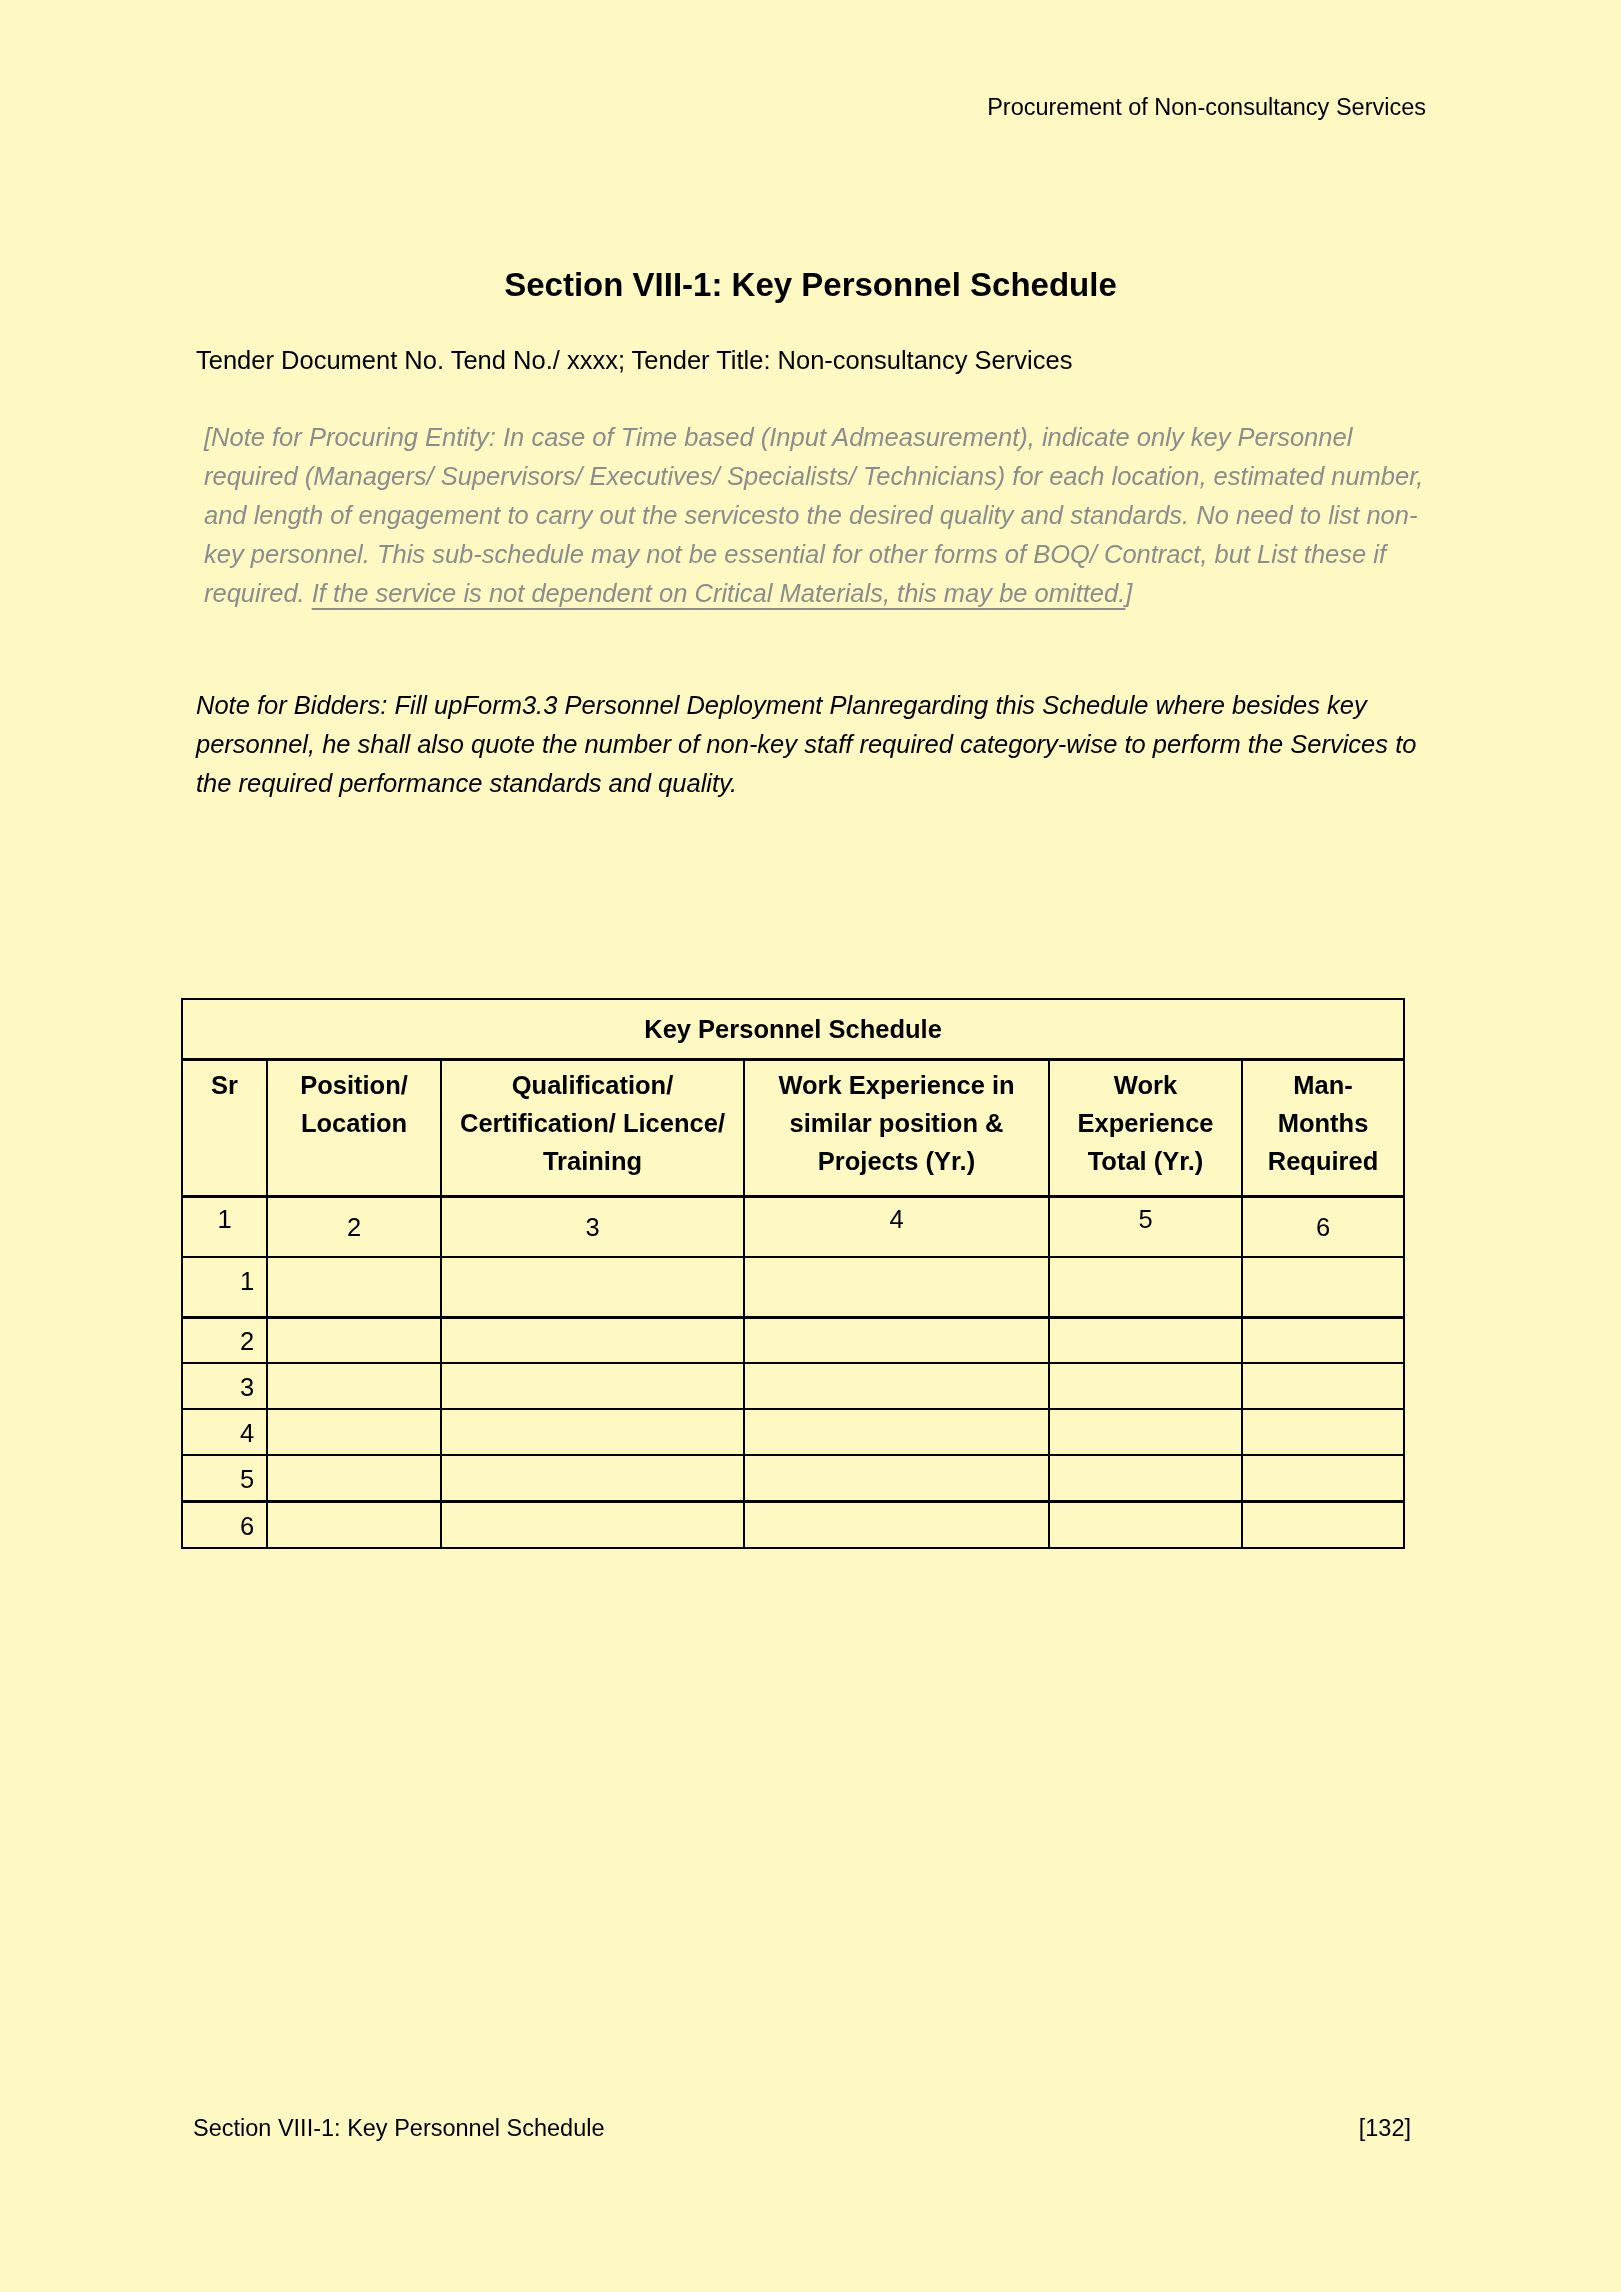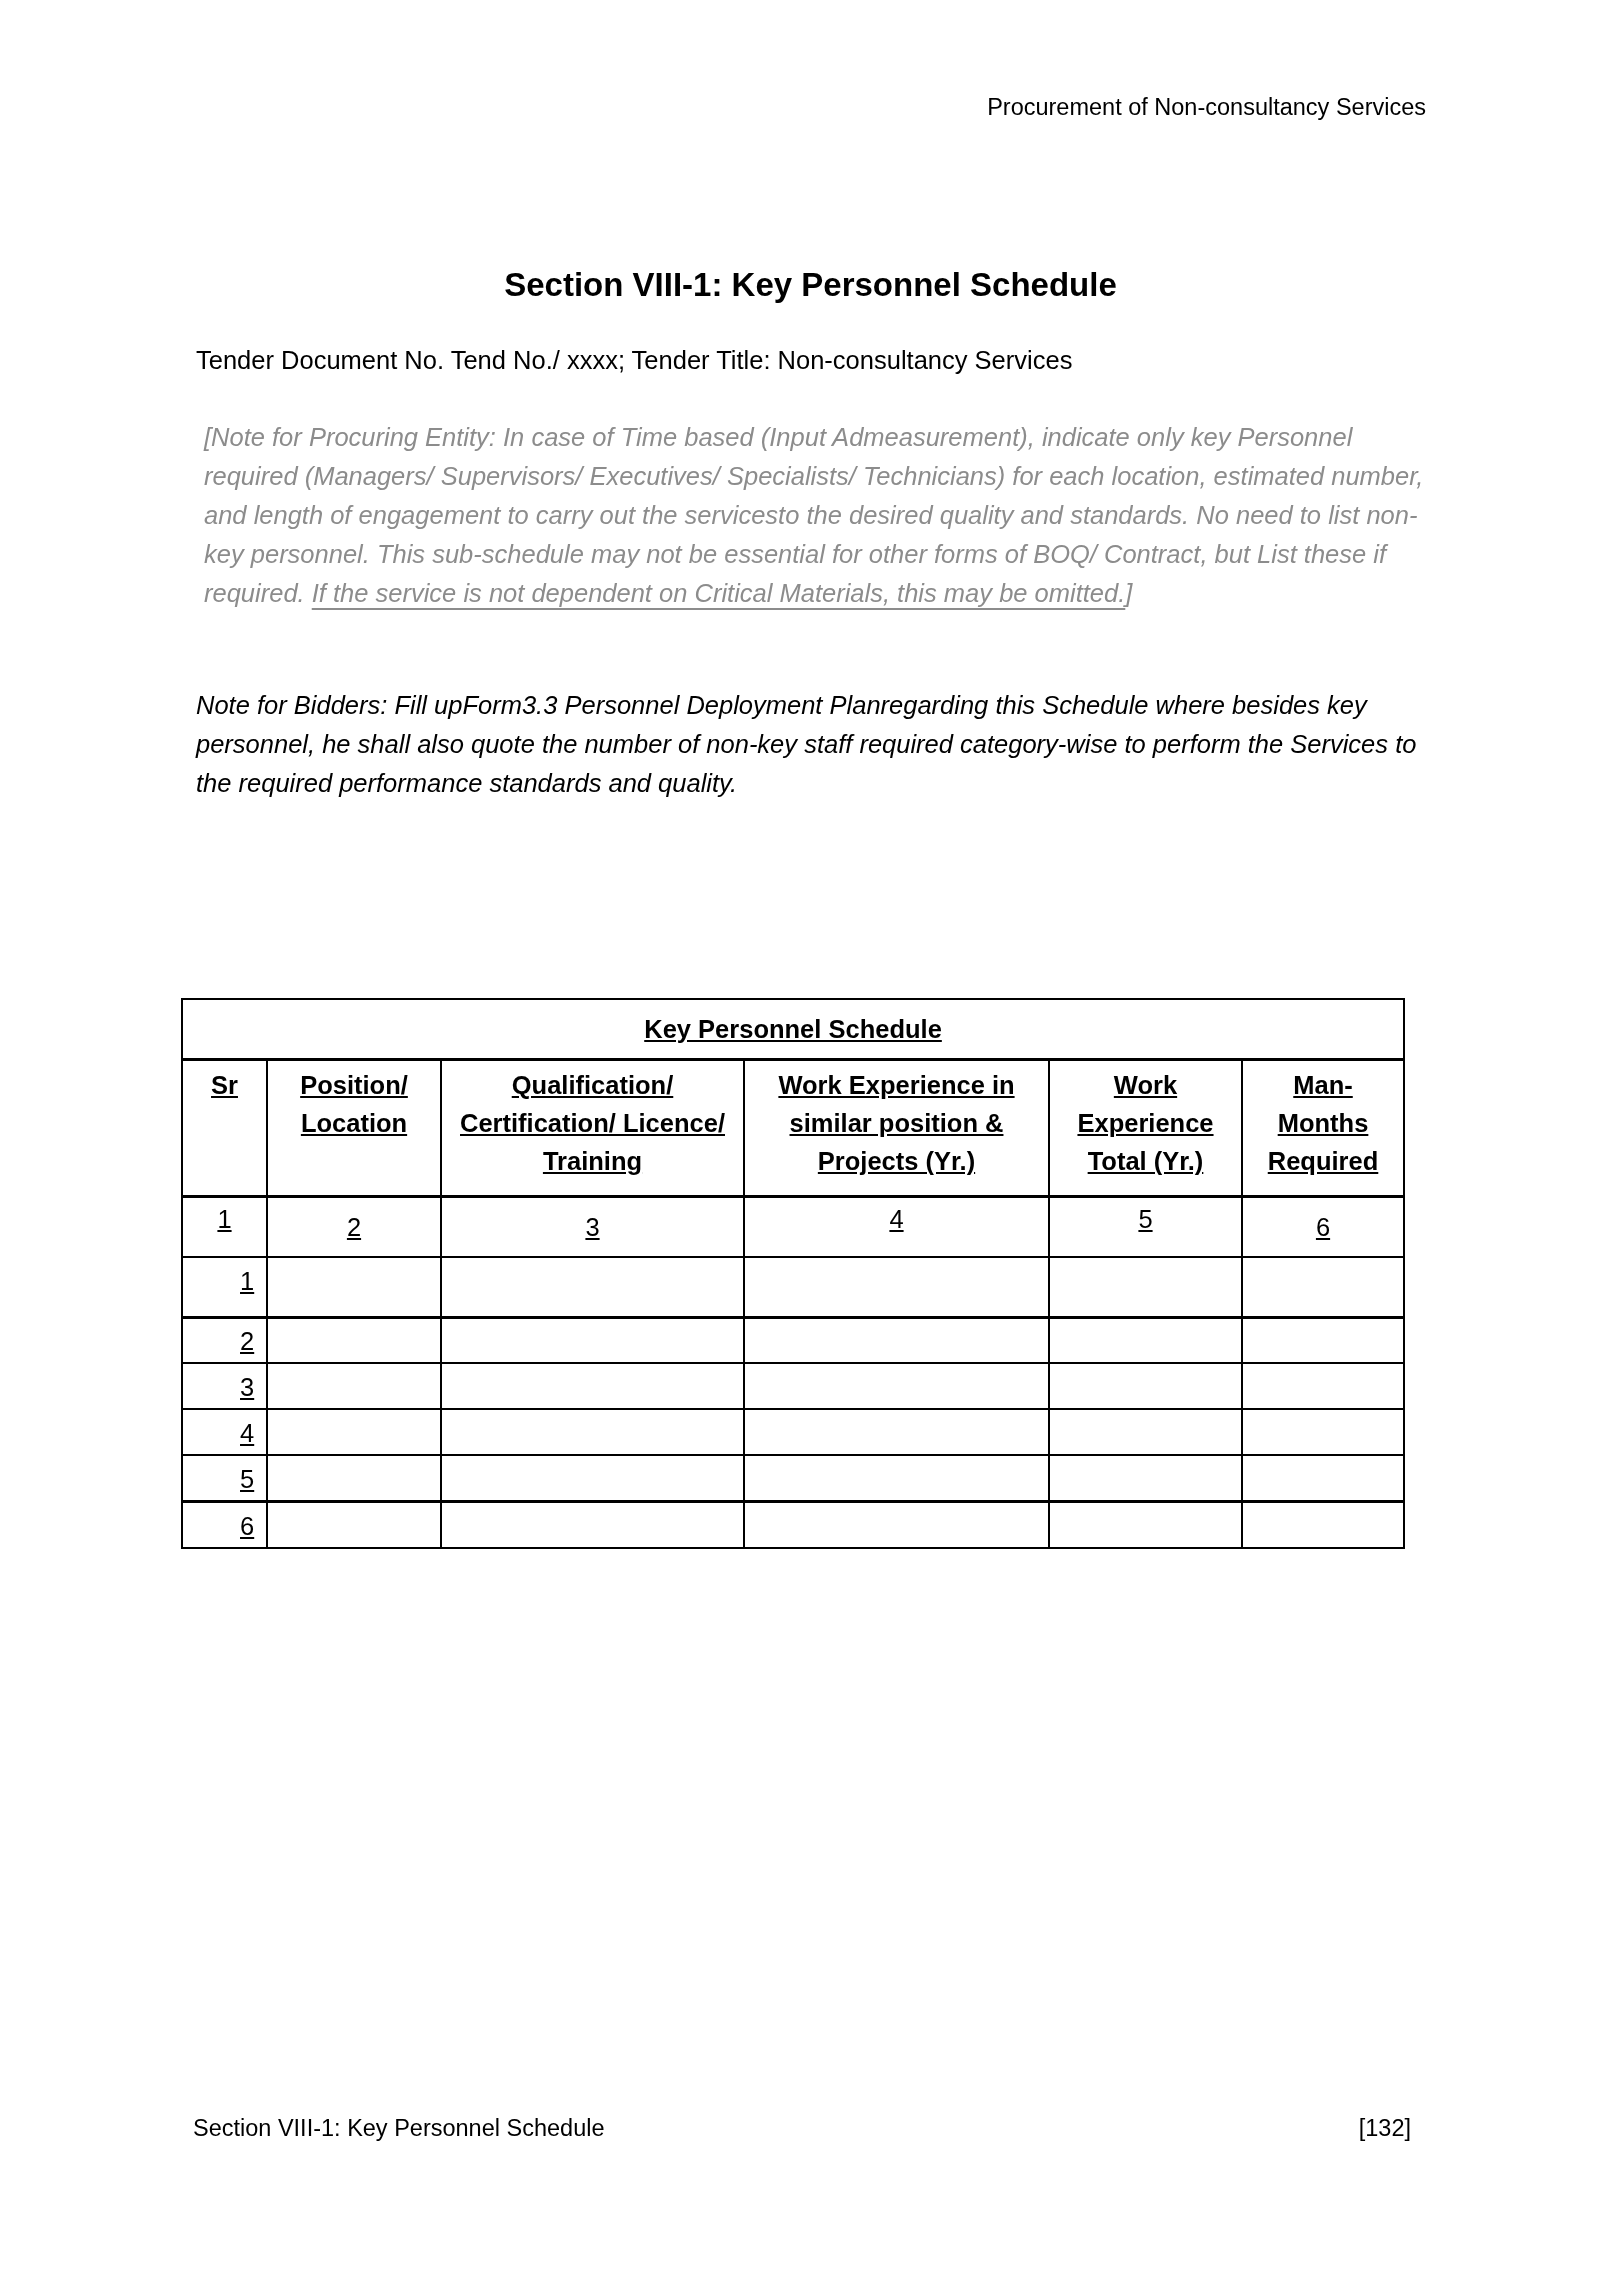--- a/index.html
+++ b/index.html
@@ -1,17 +1,17 @@
 <!DOCTYPE html>
 <html><head>
 <meta charset="utf-8">
 <style>
   html,body { margin:0; padding:0; background:#e8e8e8; }
   .page {
-    position:relative; width:1621px; height:2293px; background:#ffffff;
+    position:relative; width:1621px; height:2293px; background:#fef9c3;
     font-family:"Liberation Sans", sans-serif; color:#000000;
     margin:0 auto; overflow:hidden;
   }
   .header-right {
     position:absolute; top:92px; right:195px;
     font-size:23.5px; line-height:31px;
   }
   .page-title {
     position:absolute; top:263px; left:196px; width:1229px;
     text-align:center; font-size:33px; font-weight:bold; margin:0; line-height:43px;
@@ -34,21 +34,21 @@
     position:absolute; top:841px; left:196px; width:1229px;
     font-size:25.5px; margin:0; line-height:39px;
   }
   table.kps {
     position:absolute; top:998px; left:181px; width:1222px;
     border-collapse:collapse; table-layout:fixed;
     font-size:25.5px;
   }
   table.kps td, table.kps th {
     border:2px solid #000; padding:2px 5px; line-height:38px;
-    overflow:hidden; word-wrap:break-word;text-decoration:underline;
+    overflow:hidden; word-wrap:break-word;
   }
   tr.t-title  { height:60px; }
   tr.t-title td { text-align:center; font-weight:bold; vertical-align:middle; border-bottom-width:3.9px; }
   tr.t-label1 { height:55px; }
   tr.t-label2 { height:76px; }
   td.lbl { text-align:right; font-weight:bold; vertical-align:top; padding-top:5.9px; padding-right:13.7px; }
   td.val { text-align:left; vertical-align:top; padding-top:5.9px; padding-left:15.7px; }
   tr.t-head   { height:137px; }
   tr.t-head th { text-align:center; font-weight:bold; vertical-align:top; padding-top:5.9px; border-bottom-width:3.9px; }
   tr.t-num    { height:61px; }

